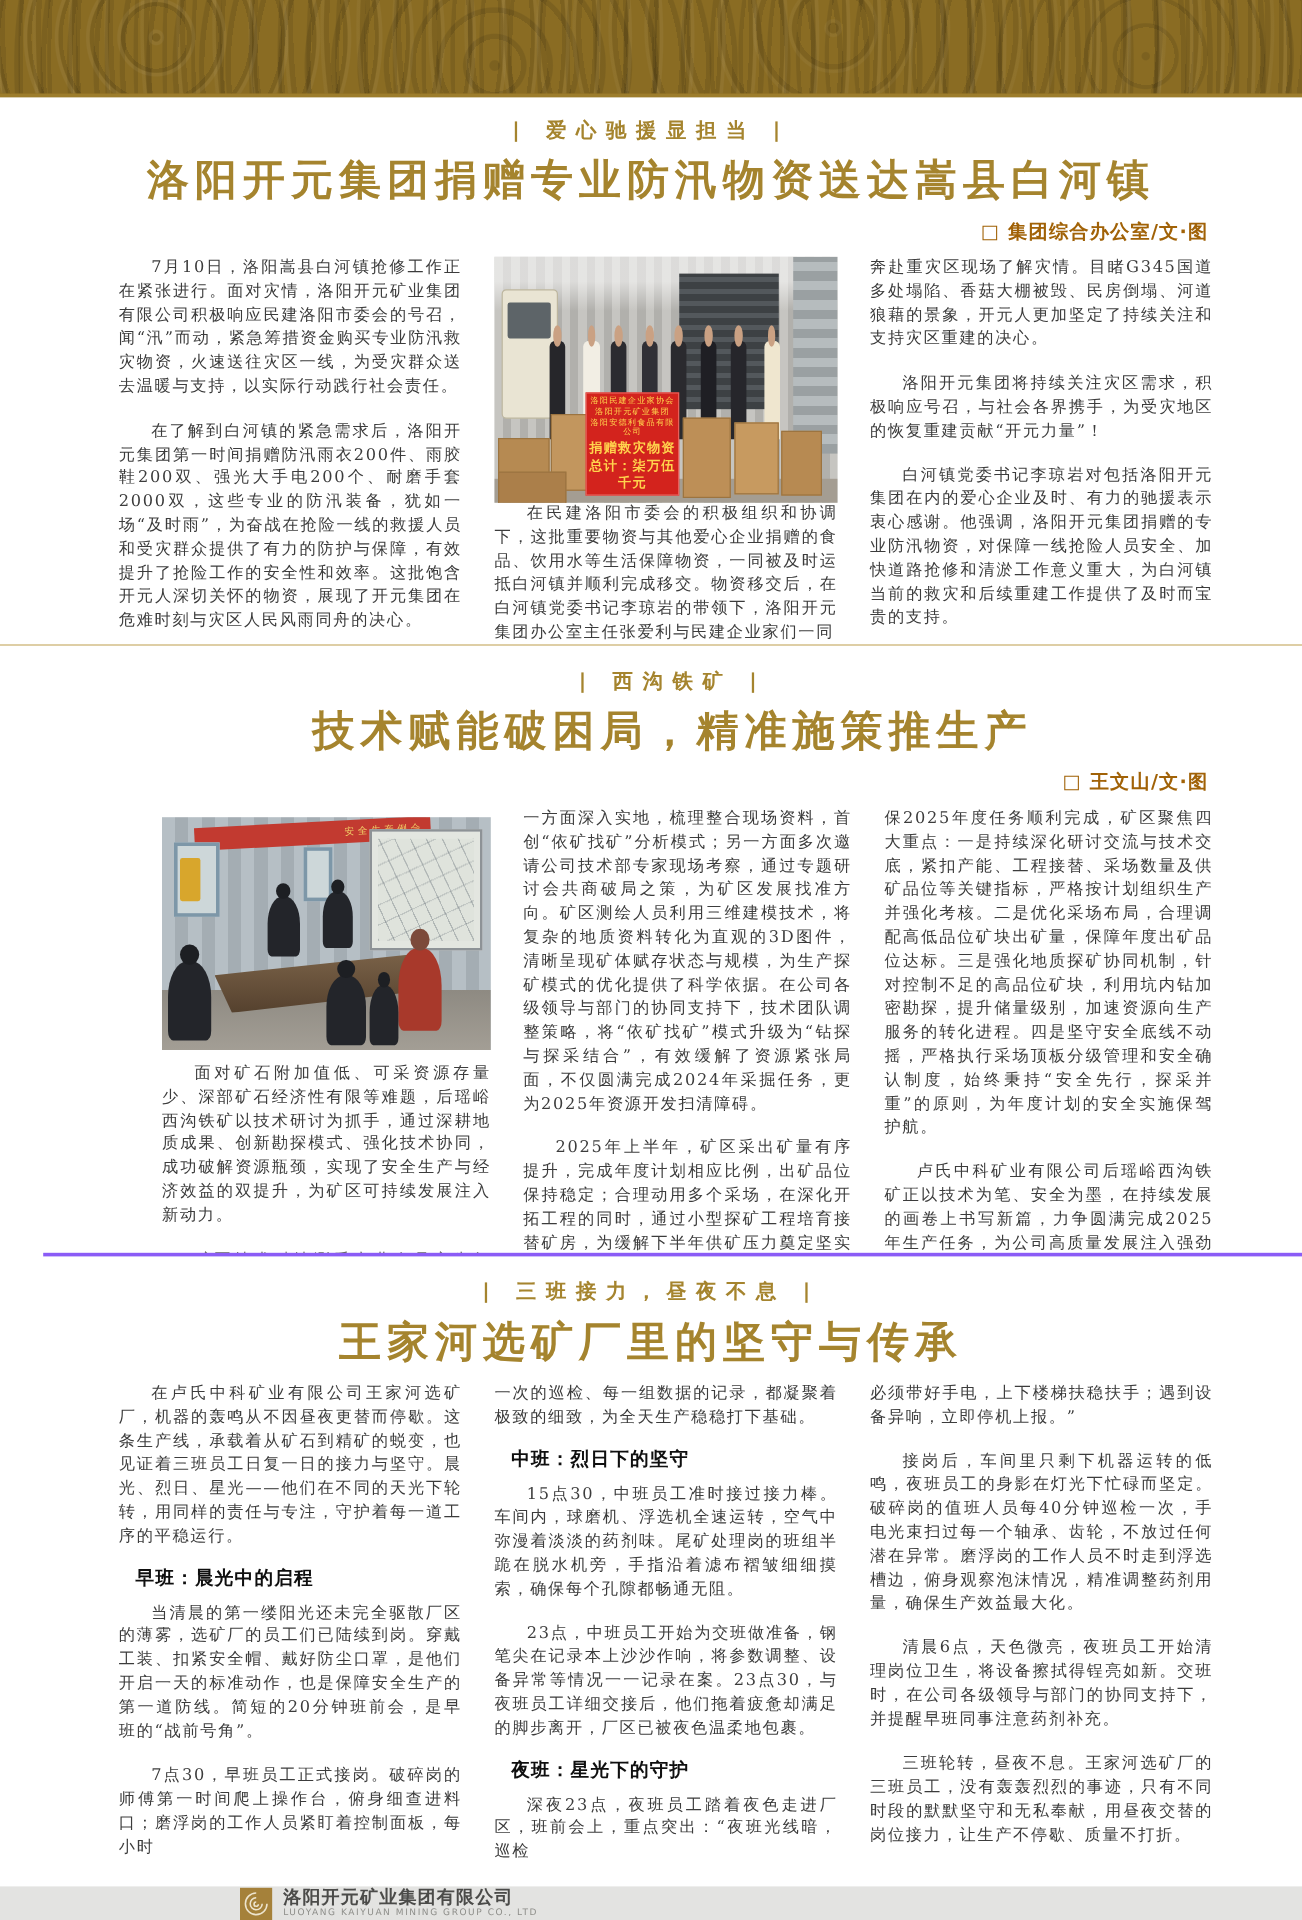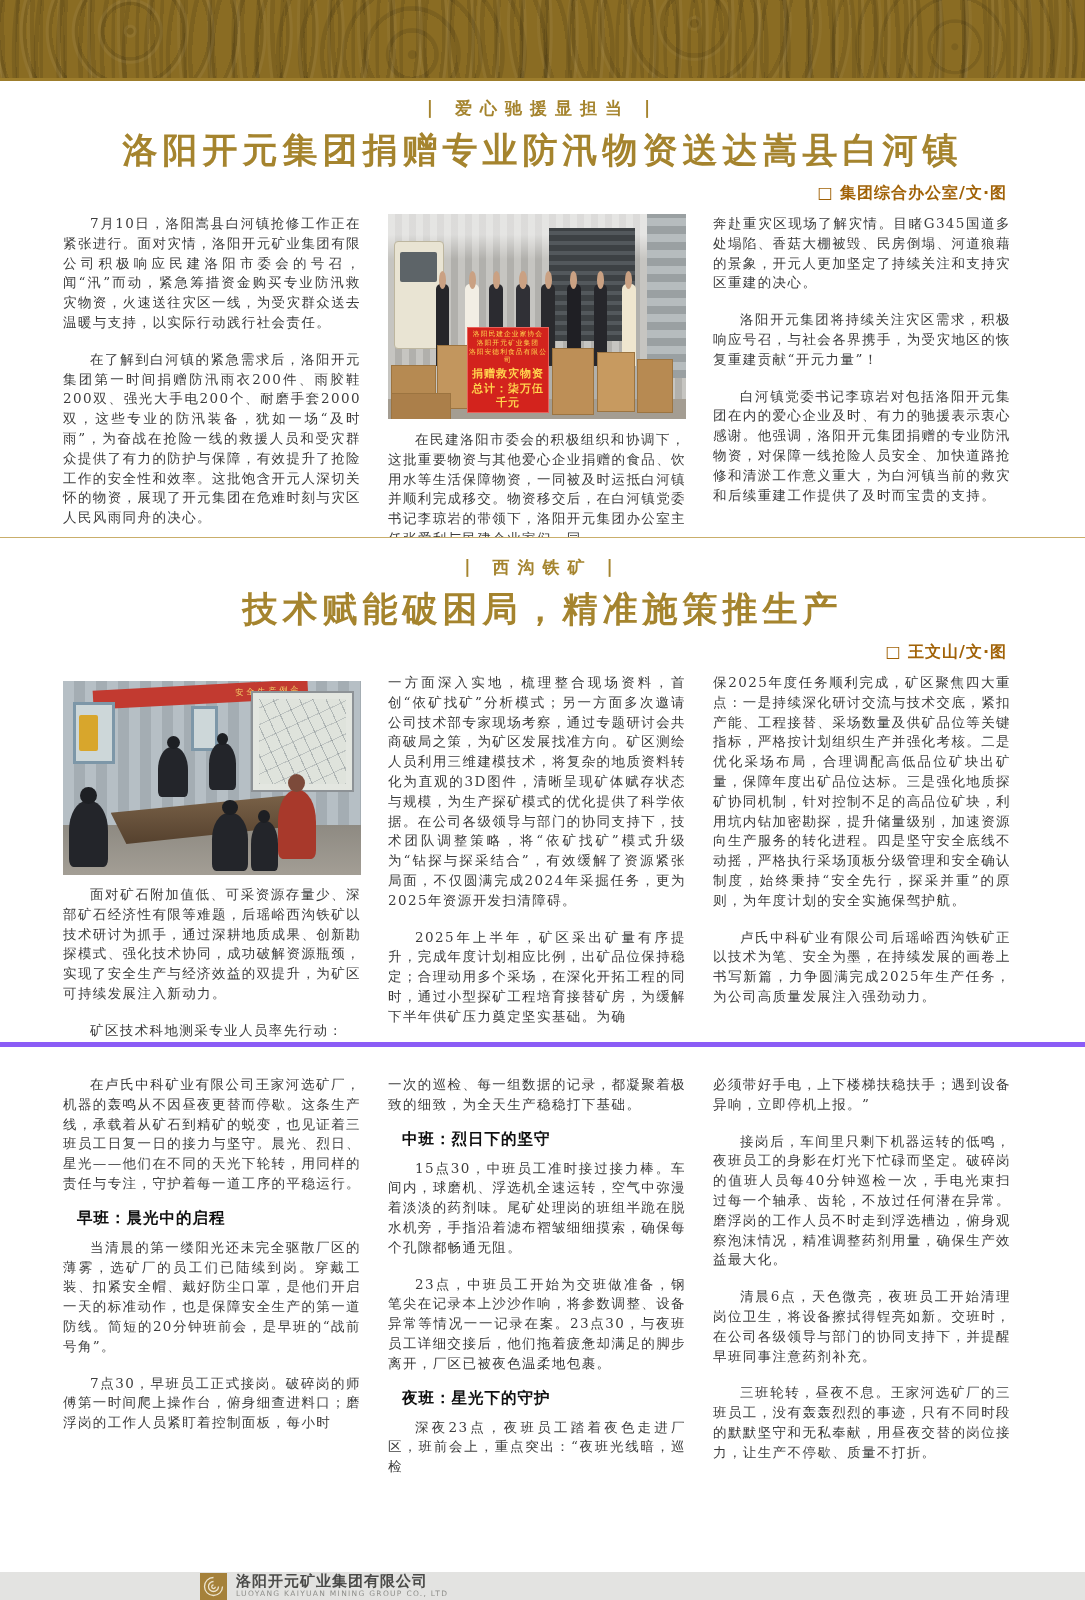--- a/index.html
+++ b/index.html
@@ -15,50 +15,50 @@
     background-image:
       repeating-radial-gradient(circle at 12% 40%, rgba(0,0,0,0.10) 0 3px, rgba(255,255,255,0.05) 4px 6px, transparent 7px 26px),
       repeating-radial-gradient(circle at 38% 70%, rgba(0,0,0,0.10) 0 4px, transparent 5px 22px),
       repeating-radial-gradient(circle at 64% 30%, rgba(0,0,0,0.09) 0 4px, rgba(255,255,255,0.04) 5px 7px, transparent 8px 30px),
       repeating-radial-gradient(circle at 88% 60%, rgba(0,0,0,0.10) 0 3px, transparent 4px 24px);
     border-bottom:3px solid #9d7d2c;
   }
   
   .section{position:relative;overflow:hidden;box-sizing:border-box;}
   #sec1{height:457px;padding-top:16px;border-bottom:1px solid #c9ae6b;}
-  #sec2{height:509px;padding-top:18px;border-bottom:5px solid #8b5cf6;}
+  #sec2{height:509px;padding-top:18px;border-bottom:3px solid #8b5cf6;margin-left:36px;}
   #sec3{height:504px;padding-top:18px;}
   .sec-head{text-align:center;}
   .tag{
     color:#a5842e;font-family:"DejaVu Sans",sans-serif;font-weight:bold;
     font-size:17px;letter-spacing:8px;
   }
   .title{
     color:#a5842e;font-weight:bold;font-size:35px;letter-spacing:5px;
     margin-top:7px;font-family:"DejaVu Serif",serif;
   }
   .byline{
     text-align:right;font-family:"DejaVu Sans",sans-serif;font-weight:bold;
     font-size:16px;color:#a16207;padding-right:78px;margin-top:9px;letter-spacing:1px;
   }
-  .cols{display:flex;gap:27px;padding:10px 74px 0 63px;}
+  .cols{display:flex;gap:27px;padding:10px 74px 0 99px;}
   .col{flex:1;min-width:0;}
   p.body{
     font-size:13.5px;line-height:19.8px;letter-spacing:1.4px;color:#3c3c3c;
     text-align:justify;text-justify:inter-character;margin:0;
   }
   p.body.ind{text-indent:2em;}
   p.body + p.body{margin-top:17px;}
   h4.subhead{
     font-family:"DejaVu Sans",sans-serif;font-size:15.5px;color:#0f0f0f;
     margin:14px 0 9px 14px;font-weight:bold;letter-spacing:1px;
   }
   
   .photo1{
-    position:relative;width:100%;height:205px;overflow:hidden;margin-bottom:11px;
+    position:relative;width:100%;height:205px;overflow:hidden;
     background:
       linear-gradient(180deg, rgba(255,255,255,0.55) 0 10%, rgba(255,255,255,0) 22%),
       repeating-linear-gradient(90deg,#c6c5c1 0 7px,#b1b0ac 7px 14px);
   }
   .p1-ground{position:absolute;left:0;bottom:0;width:100%;height:10%;background:#a49d92;}
   .p1-dark{
     position:absolute;right:17%;top:7%;width:29%;height:55%;
     background:repeating-linear-gradient(0deg,#3d4144 0 6px,#53585c 6px 10px);
   }
   .p1-wallr{position:absolute;right:0;top:0;width:13%;height:80%;
@@ -221,20 +221,24 @@
       <p class="body ind">2025年上半年，矿区采出矿量有序提升，完成年度计划相应比例，出矿品位保持稳定；合理动用多个采场，在深化开拓工程的同时，通过小型探矿工程培育接替矿房，为缓解下半年供矿压力奠定坚实基础。为确</p>
     </div>
     <div class="col">
       <p class="body">保2025年度任务顺利完成，矿区聚焦四大重点：一是持续深化研讨交流与技术交底，紧扣产能、工程接替、采场数量及供矿品位等关键指标，严格按计划组织生产并强化考核。二是优化采场布局，合理调配高低品位矿块出矿量，保障年度出矿品位达标。三是强化地质探矿协同机制，针对控制不足的高品位矿块，利用坑内钻加密勘探，提升储量级别，加速资源向生产服务的转化进程。四是坚守安全底线不动摇，严格执行采场顶板分级管理和安全确认制度，始终秉持“安全先行，探采并重”的原则，为年度计划的安全实施保驾护航。</p>
       <p class="body ind">卢氏中科矿业有限公司后瑶峪西沟铁矿正以技术为笔、安全为墨，在持续发展的画卷上书写新篇，力争圆满完成2025年生产任务，为公司高质量发展注入强劲动力。</p>
     </div>
   </div>
 </div>
 
 <div class="section" id="sec3">
+  <div class="sec-head">
+    <div class="tag">| 三班接力，昼夜不息 |</div>
+    <div class="title">王家河选矿厂里的坚守与传承</div>
+  </div>
   <div class="cols">
     <div class="col">
       <p class="body ind">在卢氏中科矿业有限公司王家河选矿厂，机器的轰鸣从不因昼夜更替而停歇。这条生产线，承载着从矿石到精矿的蜕变，也见证着三班员工日复一日的接力与坚守。晨光、烈日、星光——他们在不同的天光下轮转，用同样的责任与专注，守护着每一道工序的平稳运行。</p>
       <h4 class="subhead">早班：晨光中的启程</h4>
       <p class="body ind">当清晨的第一缕阳光还未完全驱散厂区的薄雾，选矿厂的员工们已陆续到岗。穿戴工装、扣紧安全帽、戴好防尘口罩，是他们开启一天的标准动作，也是保障安全生产的第一道防线。简短的20分钟班前会，是早班的“战前号角”。</p>
       <p class="body ind">7点30，早班员工正式接岗。破碎岗的师傅第一时间爬上操作台，俯身细查进料口；磨浮岗的工作人员紧盯着控制面板，每小时</p>
     </div>
     <div class="col">
       <p class="body">一次的巡检、每一组数据的记录，都凝聚着极致的细致，为全天生产稳稳打下基础。</p>
       <h4 class="subhead">中班：烈日下的坚守</h4>

